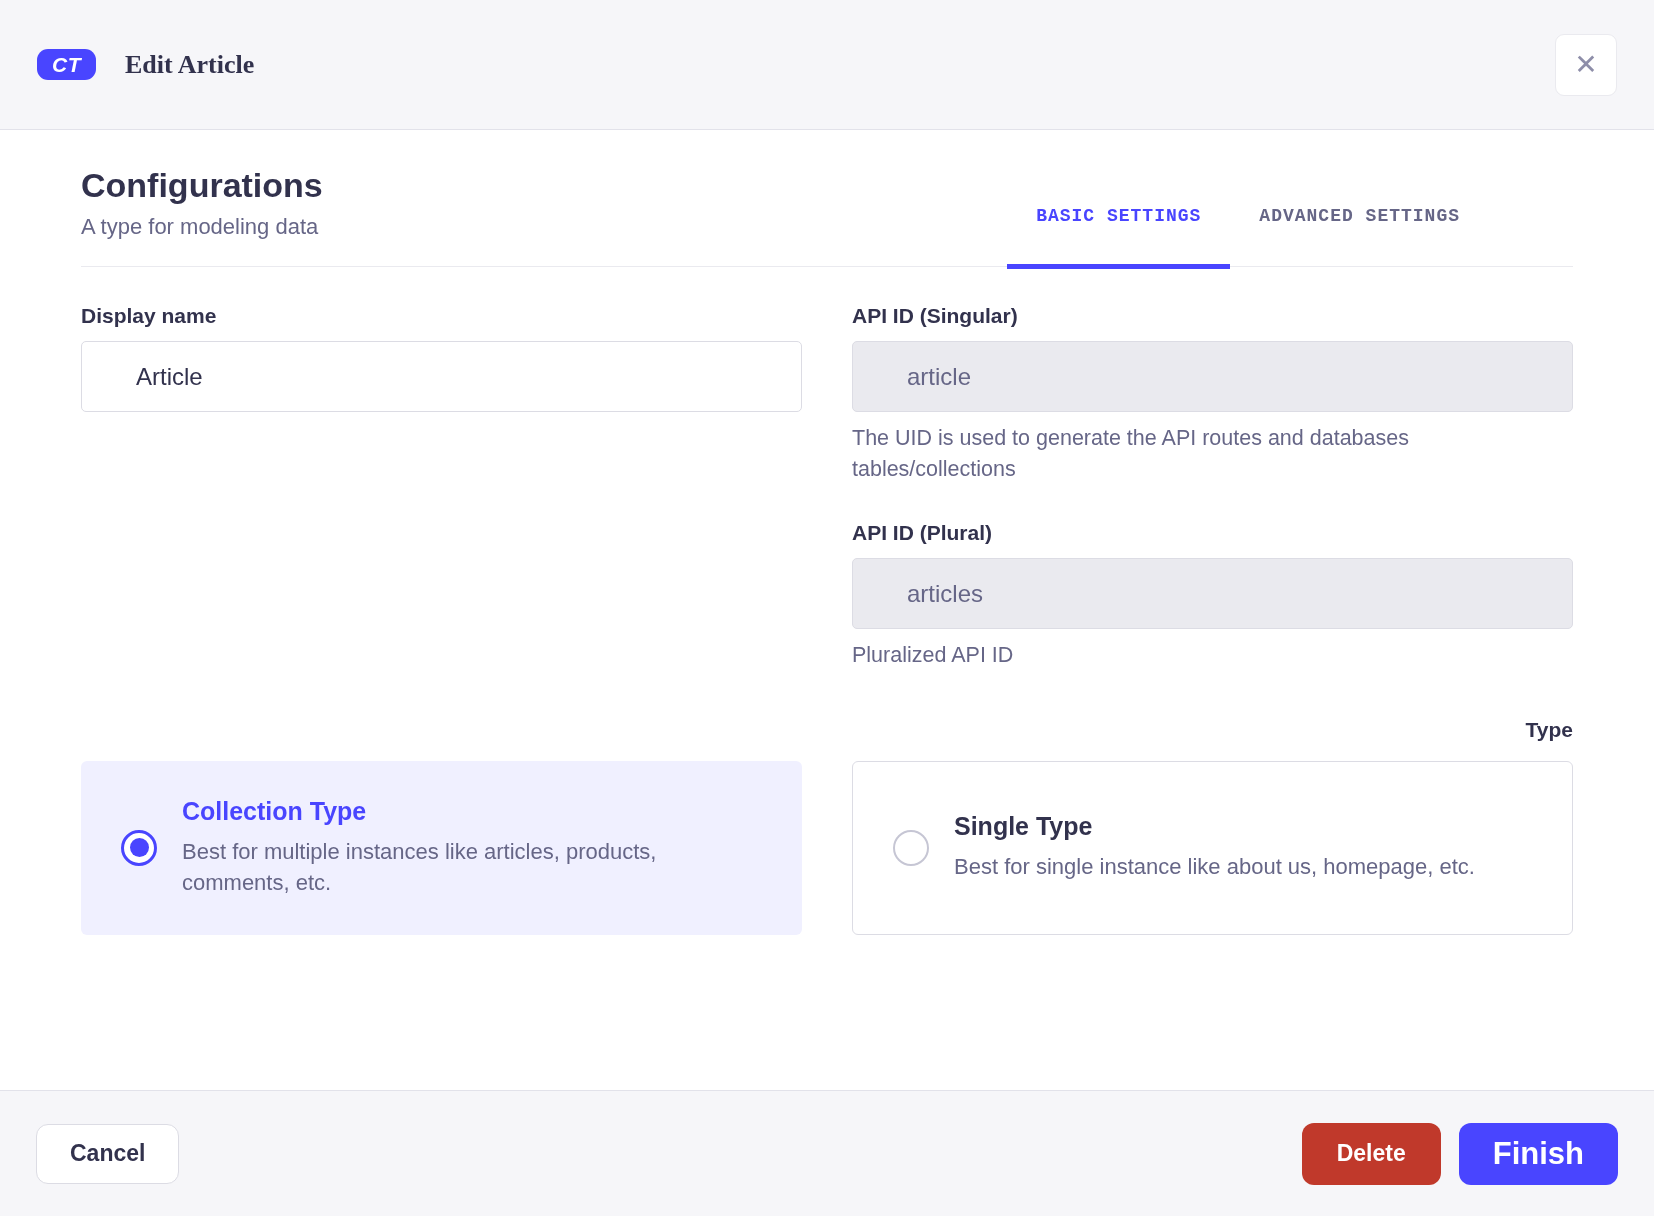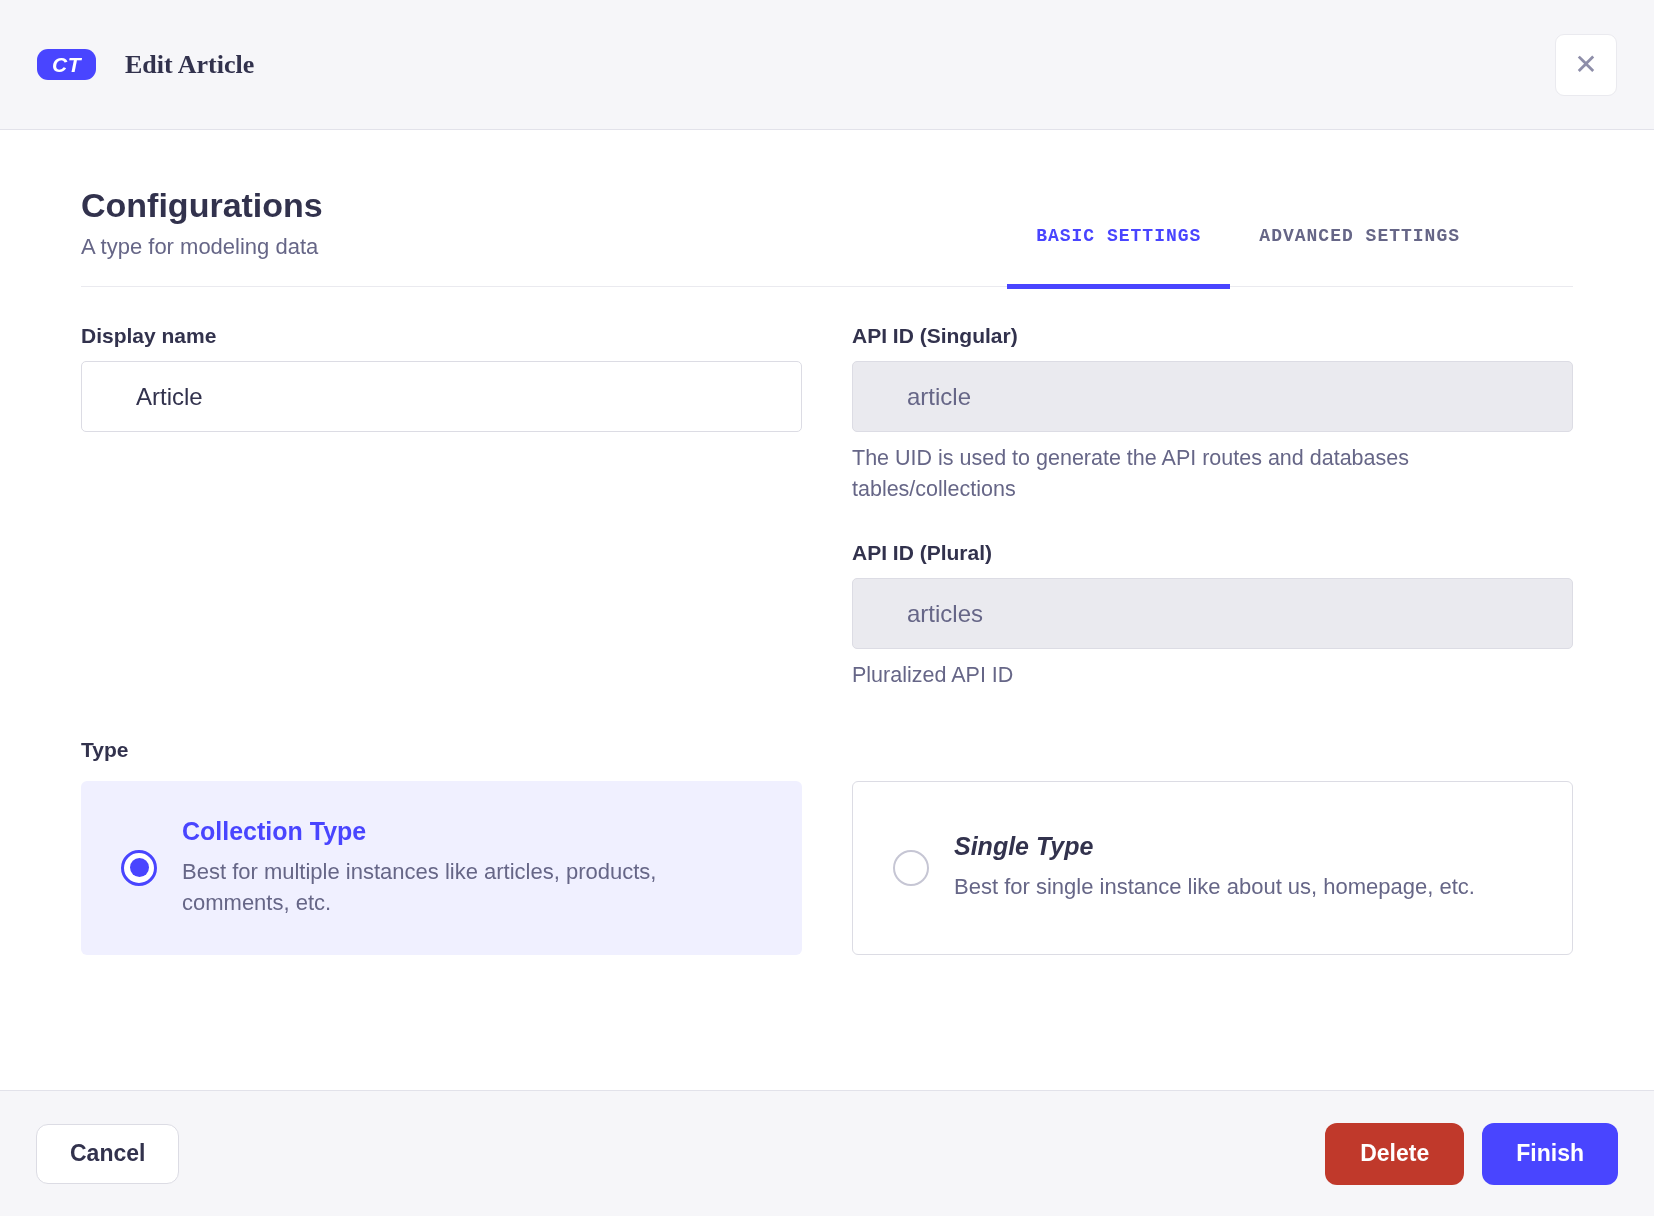--- a/index.html
+++ b/index.html
@@ -36,21 +36,21 @@
     margin-left:auto;width:62px;height:62px;border-radius:9px;background:#fff;
     border:1px solid var(--border-light);cursor:pointer;
     display:flex;align-items:center;justify-content:center;
     color:#8e8ea9;font-size:28px;line-height:1;
   }
 
   
   .modal-body{flex:1 1 auto;background:#fff;padding:0 81px;}
 
   .section-row{
-    margin-top:56px;display:flex;justify-content:space-between;
+    margin-top:36px;display:flex;justify-content:space-between;
     border-bottom:1px solid var(--border-light);position:relative;
   }
   .section-titles{padding-bottom:26px;}
   .section-title{font-size:34px;font-weight:bold;color:var(--text-dark);}
   .section-subtitle{margin-top:9px;font-size:22px;color:var(--text-mid);}
   .tabs{display:flex;align-self:stretch;margin-right:84px;}
   .tab{
     display:flex;align-items:center;padding:0 29px;position:relative;
     font-size:18px;font-weight:bold;letter-spacing:1px;color:var(--text-mid);
     cursor:pointer;background:none;border:none;
@@ -85,40 +85,40 @@
   .radio{flex:0 0 36px;width:36px;height:36px;border-radius:50%;
     display:flex;align-items:center;justify-content:center;background:#fff;}
   .type-card.selected .radio{border:3px solid var(--primary);}
   .type-card.unselected .radio{border:2px solid #c6c6d4;}
   .type-card.selected .radio::after{
     content:"";width:19px;height:19px;border-radius:50%;background:var(--primary);
   }
   .type-card-text{margin-left:25px;}
   .type-card-title{font-size:25px;font-weight:bold;}
   .type-card.selected .type-card-title{color:var(--primary);}
-  .type-card.unselected .type-card-title{color:var(--text-dark);font-style:italic;}
+  .type-card.unselected .type-card-title{color:var(--text-dark);}
   .type-card-desc{margin-top:11px;font-size:22px;line-height:1.4;color:var(--text-mid);max-width:545px;}
 
   
   .modal-footer{
     height:126px;flex:0 0 126px;background:var(--surface);
     border-top:1px solid #e2e2ea;
     display:flex;align-items:center;padding:0 36px;
   }
   .btn{
     border:none;border-radius:12px;font-weight:bold;cursor:pointer;
     font-family:"Liberation Sans","DejaVu Sans",sans-serif;
   }
   .btn-cancel{
     height:60px;padding:0 33px;background:#fff;border:1px solid var(--border);
     color:var(--text-dark);font-size:23px;
   }
   .footer-spacer{flex:1 1 auto;}
   .btn-delete{height:62px;padding:0 35px;background:var(--danger);color:#fff;font-size:23px;margin-right:18px;}
-  .btn-finish{height:62px;padding:0 34px;background:var(--primary);color:#fff;font-size:23px;}
+  .btn-finish{height:62px;padding:0 34px;background:var(--primary);color:#fff;font-size:31px;}
 </style>
 </head>
 <body>
 
 <header class="modal-header">
   <div class="ct-badge">
     <span>CT</span>
   </div>
   <h1 class="header-title">Edit Article</h1>
   <button class="close-btn">
@@ -154,21 +154,21 @@
         <input class="text-input" type="text" disabled="" value="article" style="">
         <p class="field-help">The UID is used to generate the API routes and databases tables/collections</p>
       </div>
       <div class="field-group">
         <div class="field-label">API ID (Plural)</div>
         <input class="text-input" type="text" disabled="" value="articles" style="">
         <p class="field-help">Pluralized API ID</p>
       </div>
     </div>
 
-    <div class="field-label type-label" style="grid-column:1 / -1;margin-bottom:0;">Type</div>
+    <div class="field-label type-label" style="grid-column:1 / -1;margin-bottom:0;text-align:right;">Type</div>
 
     <div class="type-card selected">
       <span class="radio"></span>
       <div class="type-card-text">
         <div class="type-card-title">Collection Type</div>
         <div class="type-card-desc">Best for multiple instances like articles, products, comments, etc.</div>
       </div>
     </div>
 
     <div class="type-card unselected">

